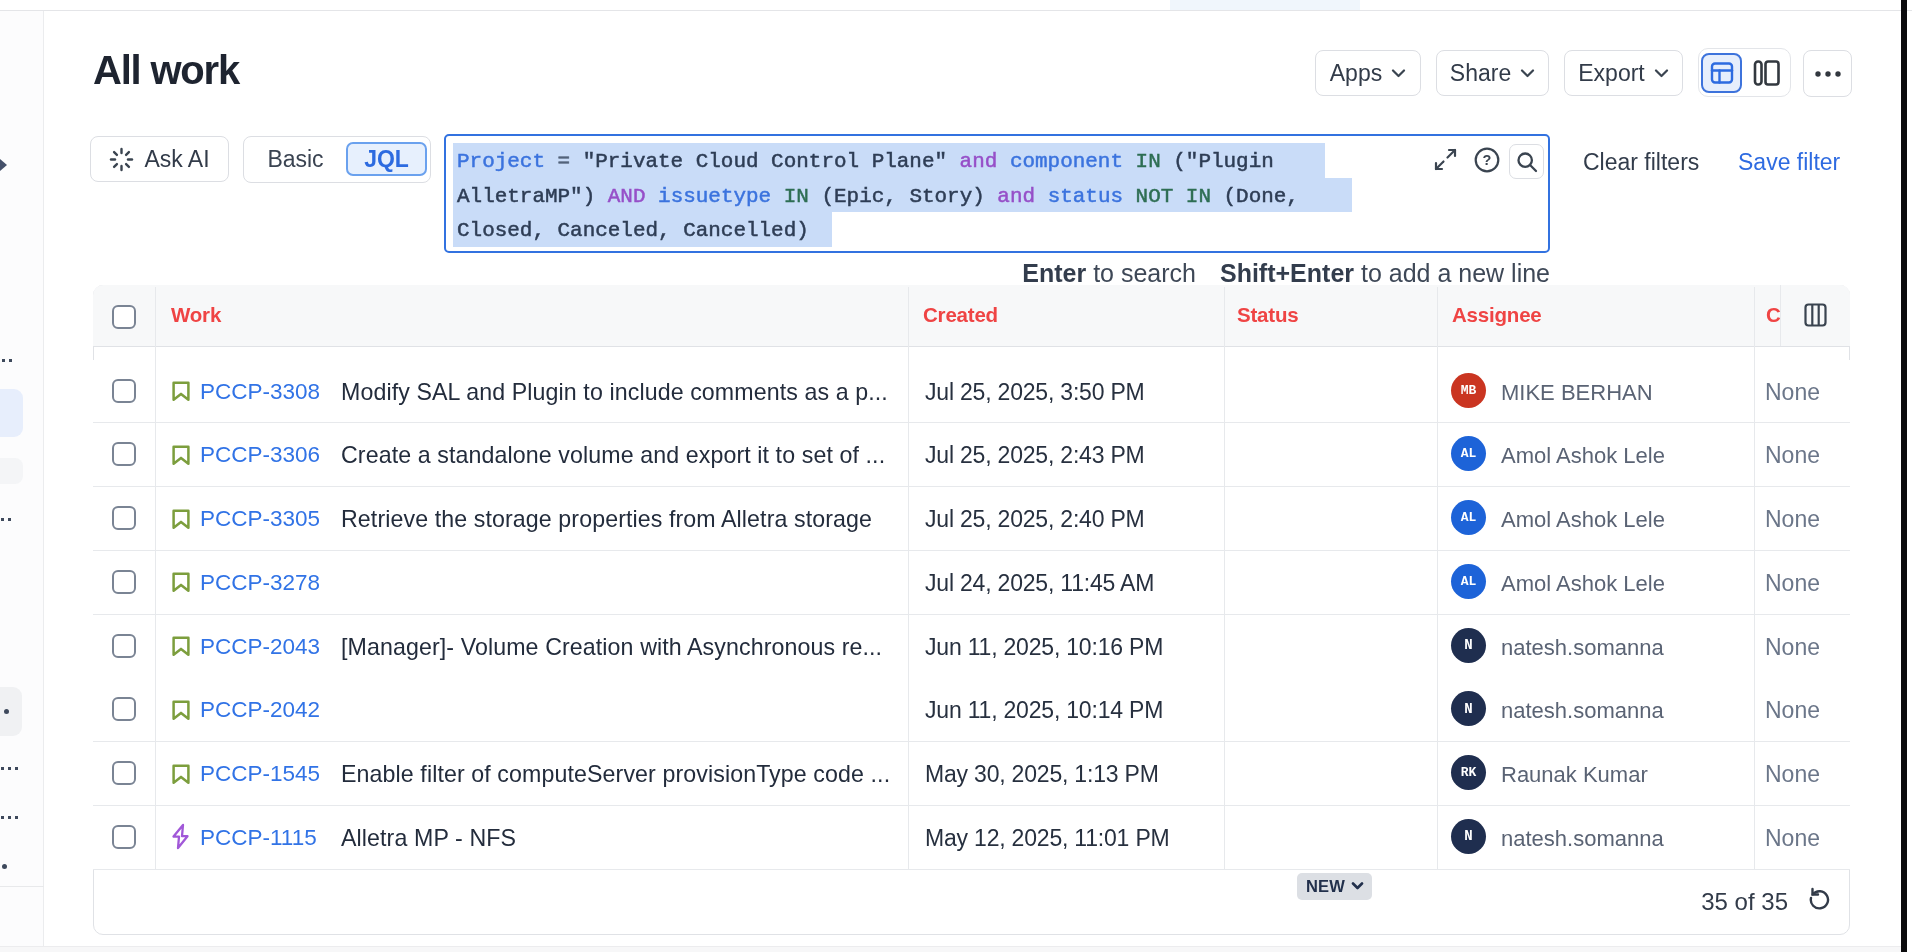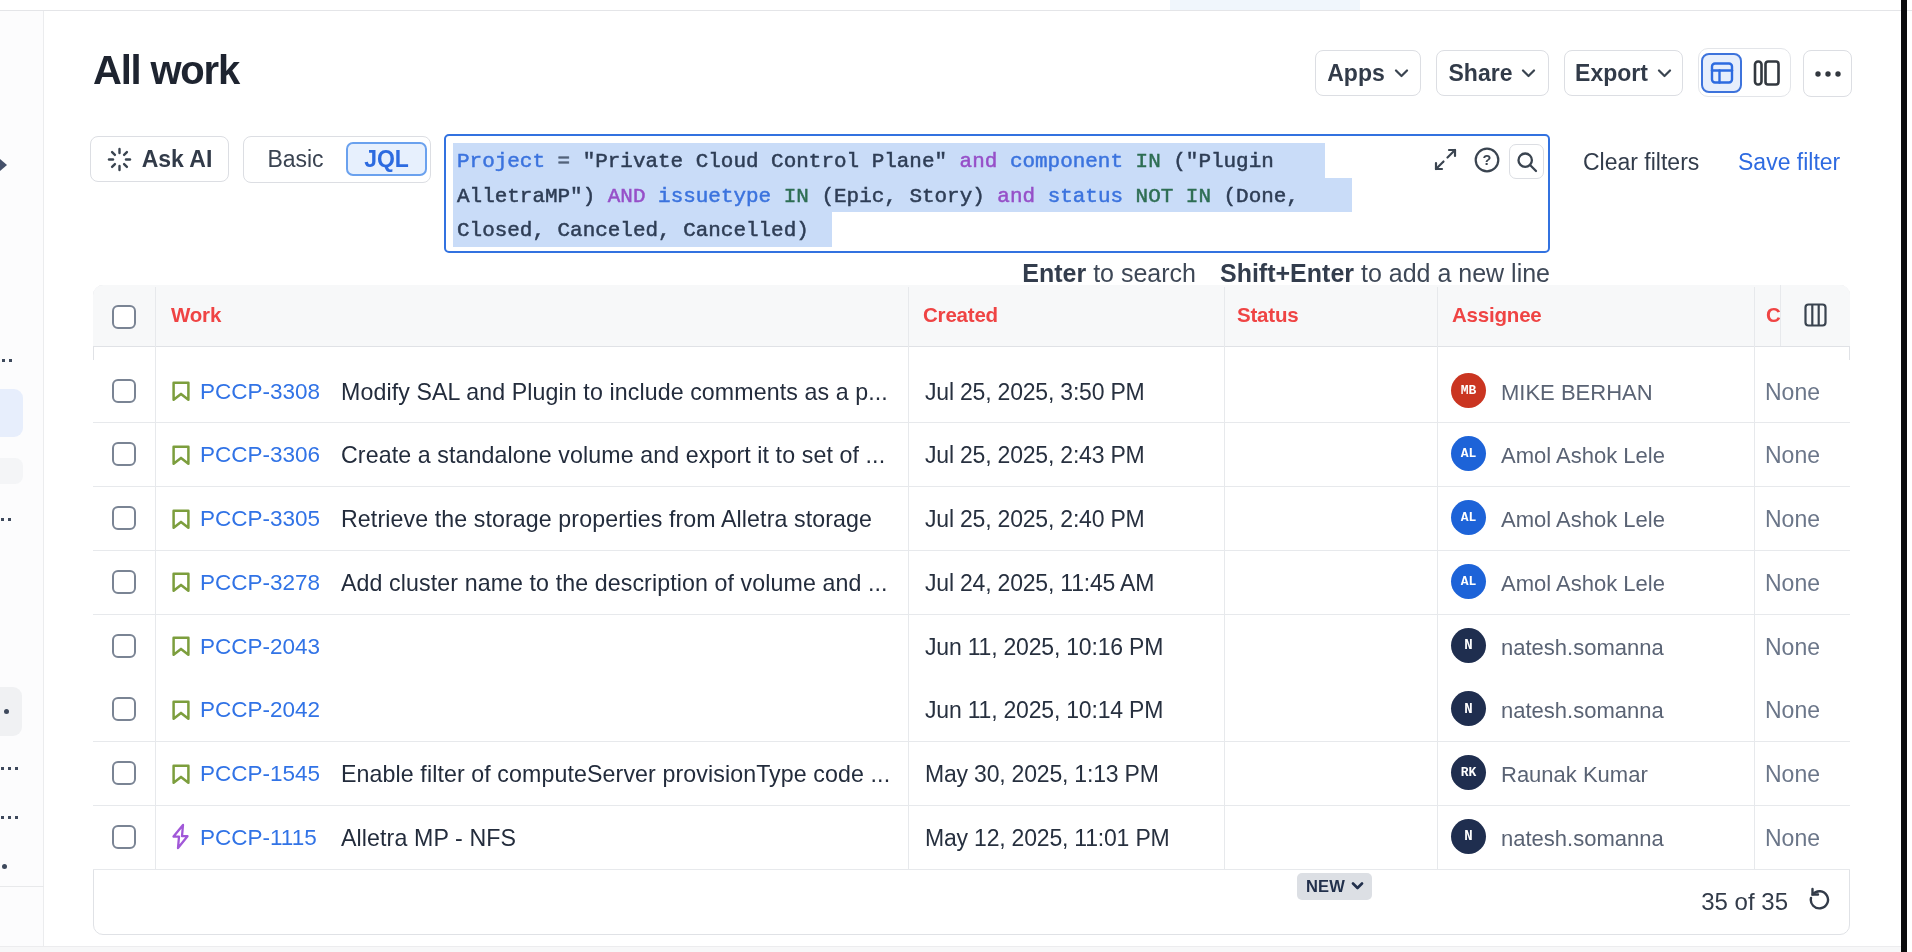--- a/index.html
+++ b/index.html
@@ -15,21 +15,21 @@
 .side { position:absolute; left:0; top:11px; width:44px; height:941px; background:#FCFCFD; border-right:1px solid #EBECEE; }
 .sideitem { position:absolute; color:#44506A; }
 
 
 .blackbar { position:absolute; left:1901px; top:0; width:6px; height:952px; background:#0B0B0D; }
 .botstrip { position:absolute; left:0; top:946px; width:1901px; height:6px; background:#F7F7F8; border-top:1px solid #ECECEE; }
 
 h1 { position:absolute; left:93px; top:48px; font-size:40px; font-weight:700; letter-spacing:-1.2px; color:#1E2430; }
 
 .btn { position:absolute; height:46px; border:1.5px solid #DCDEE3; border-radius:8px; background:#fff;
-  display:flex; align-items:center; justify-content:center; font-size:23px; font-weight:700; color:#323B49; }
+  display:flex; align-items:center; justify-content:center; font-size:23px; font-weight:400; color:#323B49; }
 .chev { margin-left:9px; }
 
 
 .tgroup { position:absolute; left:1698px; top:48px; width:93px; height:49px; border:1.5px solid #E3E5E9; border-radius:10px; background:#fff; }
 .tsel { position:absolute; left:2px; top:4px; width:41px; height:40px; background:#E6EEFC; border:2.5px solid #3D73DC; border-radius:8px;
    display:flex; align-items:center; justify-content:center; }
 .tside { position:absolute; left:54px; top:11px; }
 
 
 .askai { left:90px; top:136px; width:139px; }
@@ -254,35 +254,35 @@
     <span class="av" style="background:#1D63D8;font-size:13px">AL</span>
     <span class="name">Amol Ashok Lele</span>
     <span class="none">None</span>
   </div>
   <div class="row" style="top:550.75px;height:63.75px">
     <span class="cb" style="left:19px;top:19px"></span>
     <span class="ricon"><svg width="22" height="22" viewBox="0 0 22 22">
         <path d="M3.6 2.7 H18.4 V19.8 L11 13.9 L3.6 19.8 Z" fill="none" stroke="#7C9E3D" stroke-width="2.5" stroke-linejoin="round"></path>
       </svg></span>
     <a class="key">PCCP-3278</a>
-    <span class="summ">Add cluster name to the description of volume and ...</span>
     <span class="date">Jul 24, 2025, 11:45 AM</span>
     <span class="statwrap"><span class="pill" style="background:#DCDFE4;color:#22304C">NEW<svg width="13" height="8" viewBox="0 0 13 8" style="margin-left:6px">
           <path d="M2 1.5 L6.5 6 L11 1.5" fill="none" stroke="#22304C" stroke-width="2.6" stroke-linecap="round" stroke-linejoin="round"></path>
         </svg></span></span>
     <span class="av" style="background:#1D63D8;font-size:13px">AL</span>
     <span class="name">Amol Ashok Lele</span>
     <span class="none">None</span>
   </div>
   <div class="row" style="top:614.50px;height:80px">
     <span class="cb" style="left:19px;top:19px"></span>
     <span class="ricon"><svg width="22" height="22" viewBox="0 0 22 22">
         <path d="M3.6 2.7 H18.4 V19.8 L11 13.9 L3.6 19.8 Z" fill="none" stroke="#7C9E3D" stroke-width="2.5" stroke-linejoin="round"></path>
       </svg></span>
     <a class="key">PCCP-2043</a>
+    <span class="summ">[Manager]- Volume Creation with Asynchronous re...</span>
     <span class="date">Jun 11, 2025, 10:16 PM</span>
     <span class="statwrap"><span class="pill" style="background:#DCDFE4;color:#22304C">NEW<svg width="13" height="8" viewBox="0 0 13 8" style="margin-left:6px">
           <path d="M2 1.5 L6.5 6 L11 1.5" fill="none" stroke="#22304C" stroke-width="2.6" stroke-linecap="round" stroke-linejoin="round"></path>
         </svg></span></span>
     <span class="av" style="background:#1F2E4F;font-size:14px">N</span>
     <span class="name">natesh.somanna</span>
     <span class="none">None</span>
   </div>
   <div class="row" style="top:678.25px;height:63.75px">
     <span class="cb" style="left:19px;top:19px"></span>

